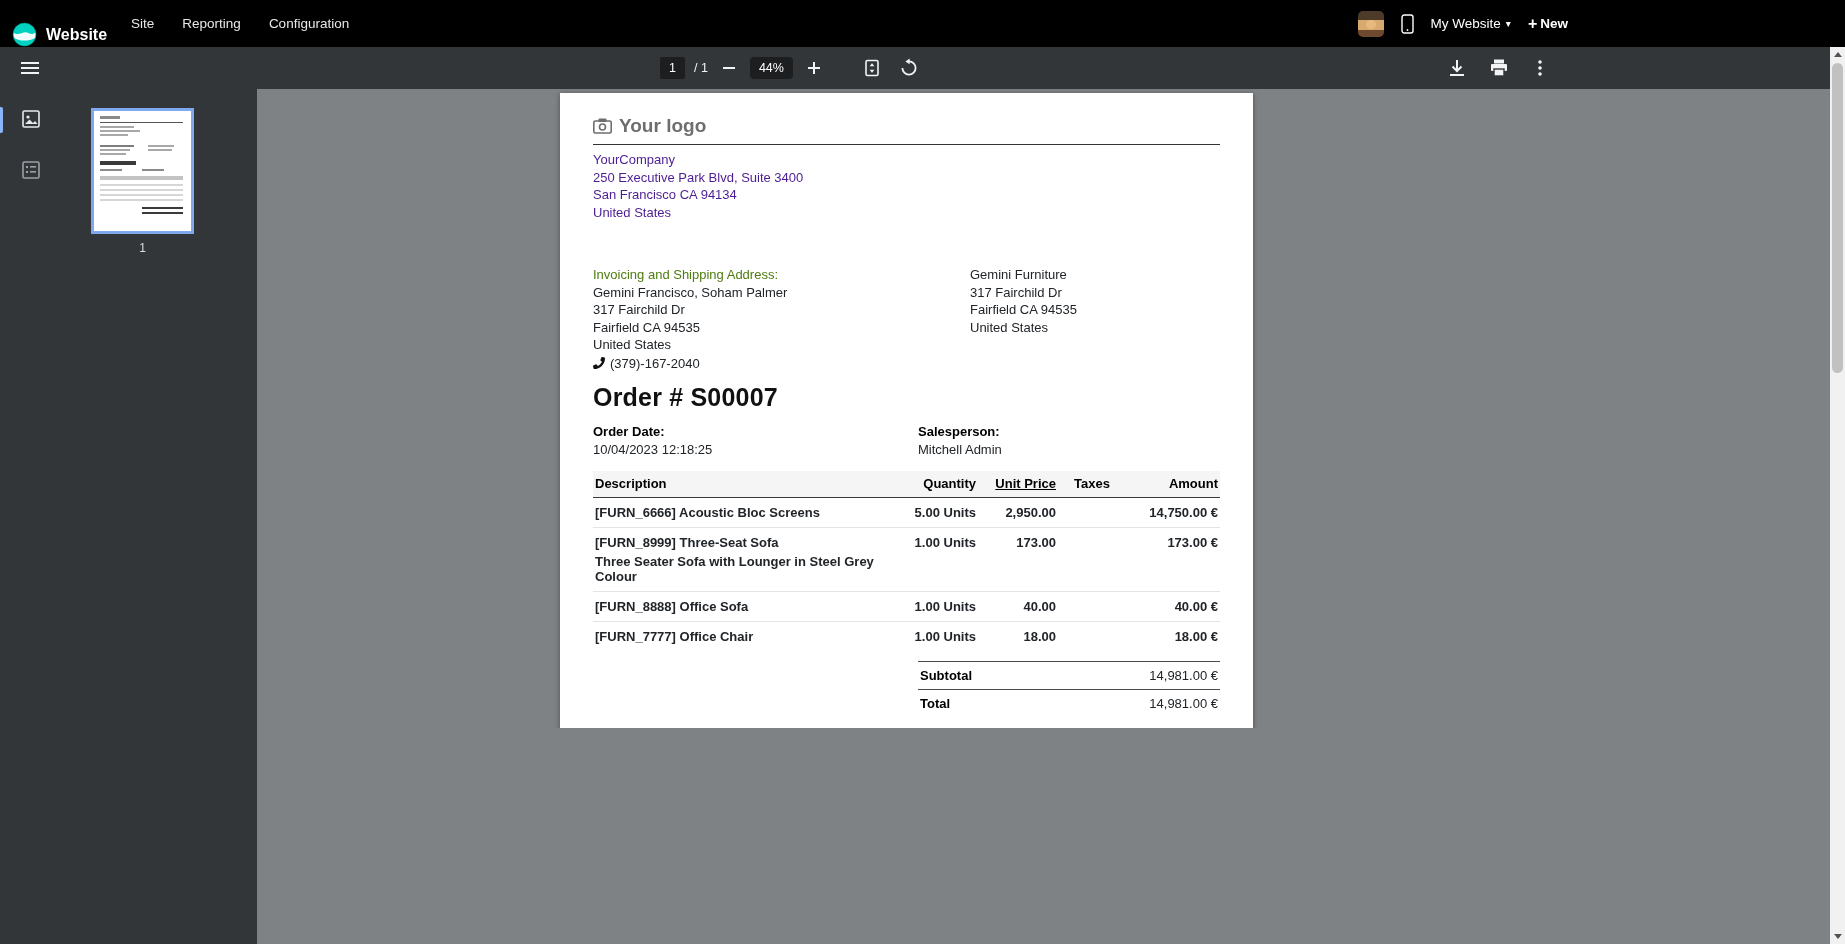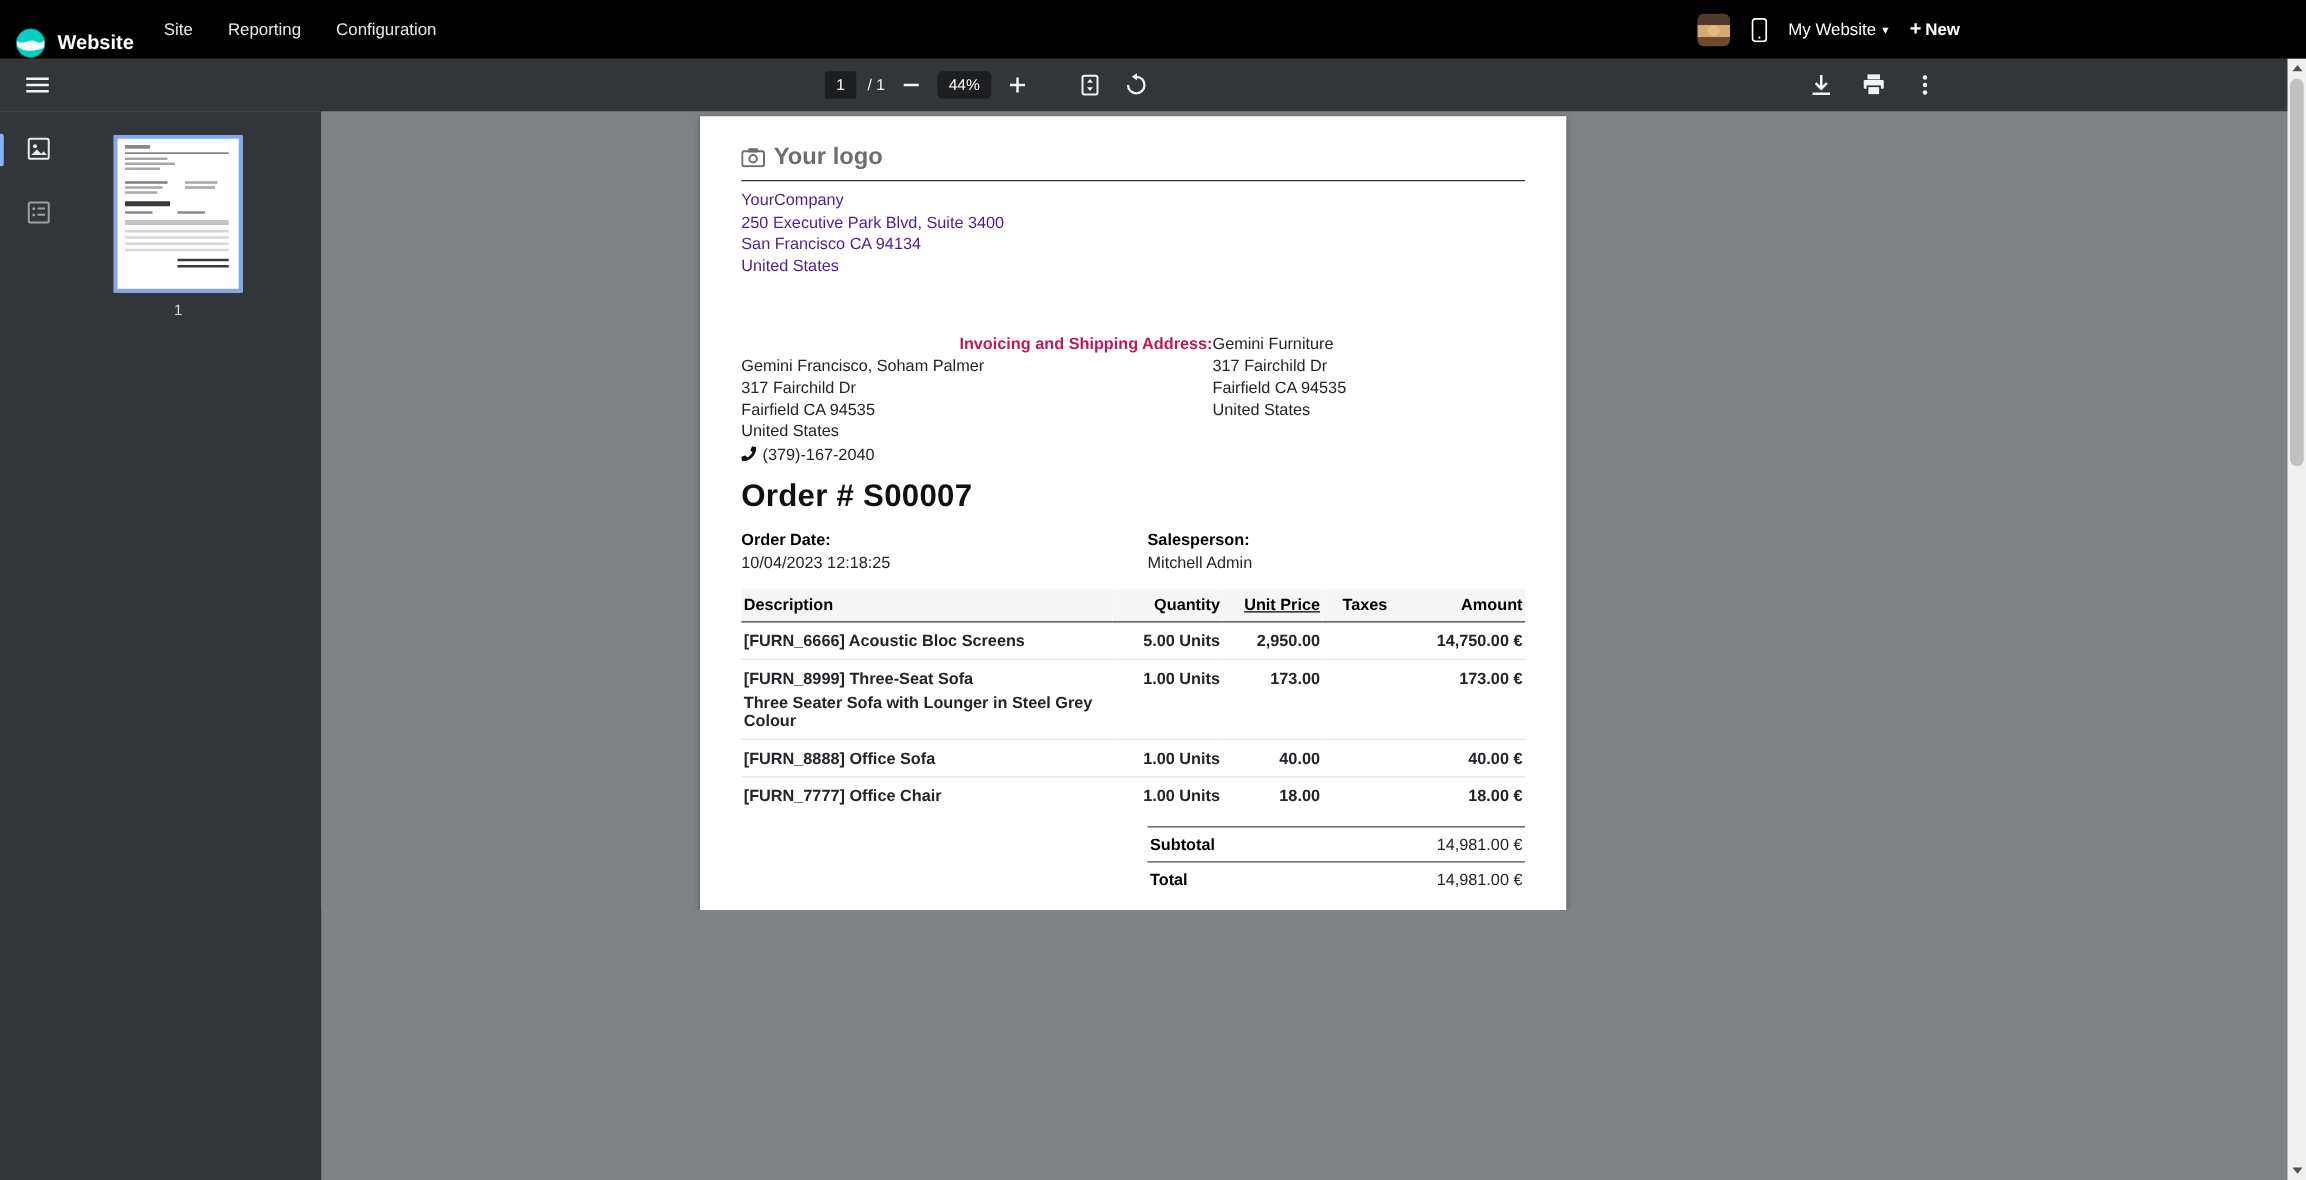--- a/index.html
+++ b/index.html
@@ -51,21 +51,21 @@
   .tri-up { width:0; height:0; border-left:4px solid transparent; border-right:4px solid transparent; border-bottom:5px solid #505357; }
   .tri-down { width:0; height:0; border-left:4px solid transparent; border-right:4px solid transparent; border-top:5px solid #505357; }
   .sb-thumb { position:absolute; top:16px; left:2px; width:11px; height:310px; background:#c1c1c1; border-radius:6px; cursor:pointer; }
   .sb-arrow.bottom { position:absolute; bottom:0; }
 
   
   .logo-row { display:flex; align-items:center; gap:7px; color:#6e6e6e; font-weight:bold; font-size:19px; padding-bottom:7px; border-bottom:1px solid #333; }
   .company-block { margin-top:6px; font-size:13px; line-height:17.5px; color:#4c1d95; }
   .addr-section { display:flex; margin-top:45px; font-size:13px; line-height:17.5px; }
   .addr-left { width:377px; }
-  .addr-heading { font-weight:bold; color:#be185d;text-align:right; }
+  .addr-heading { font-weight:normal; color:#4d7c0f; }
   .phone-row { display:flex; align-items:center; gap:5px; margin-top:1px; }
   .order-title { margin-top:11px; font-size:25px; font-weight:bold; color:#111; letter-spacing:0.2px; }
   .info-row { display:flex; margin-top:11px; font-size:13px; line-height:18px; }
   .info-col-left { width:325px; }
   .info-label { font-weight:bold; color:#000; }
   table.lines { width:100%; border-collapse:collapse; margin-top:12px; font-size:13px; }
   table.lines thead th { font-weight:bold; color:#000; text-align:left; padding:5px 2px 6px 2px; border-bottom:1px solid #3a3a3a; background:#f5f5f5; }
   table.lines thead th.num { text-align:right; }
   table.lines td { padding:7px 2px; vertical-align:top;font-weight:bold; }
   table.lines tbody tr { border-bottom:1px solid #e4e4e4; }

